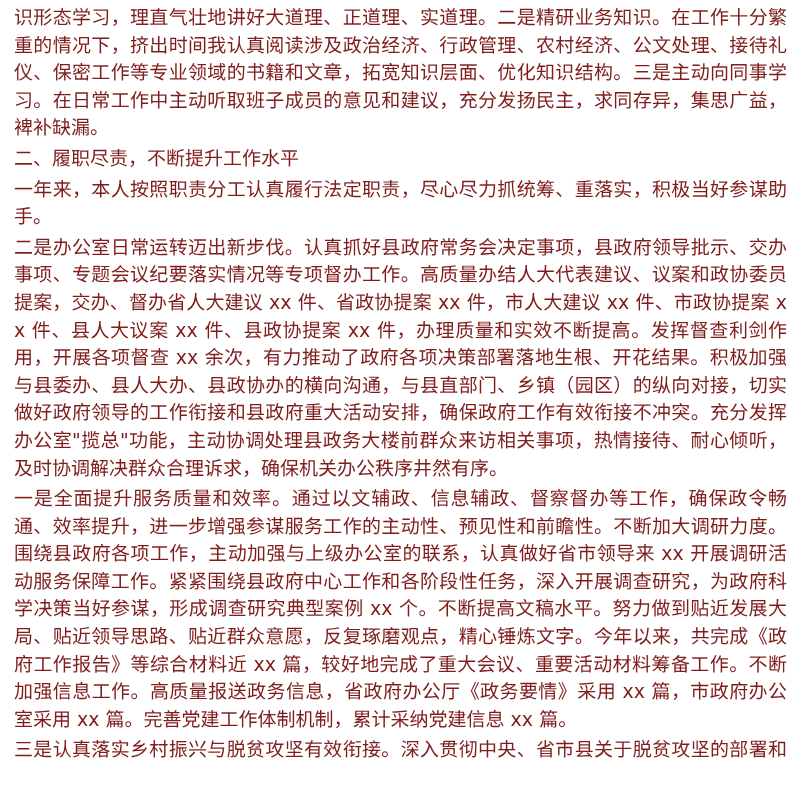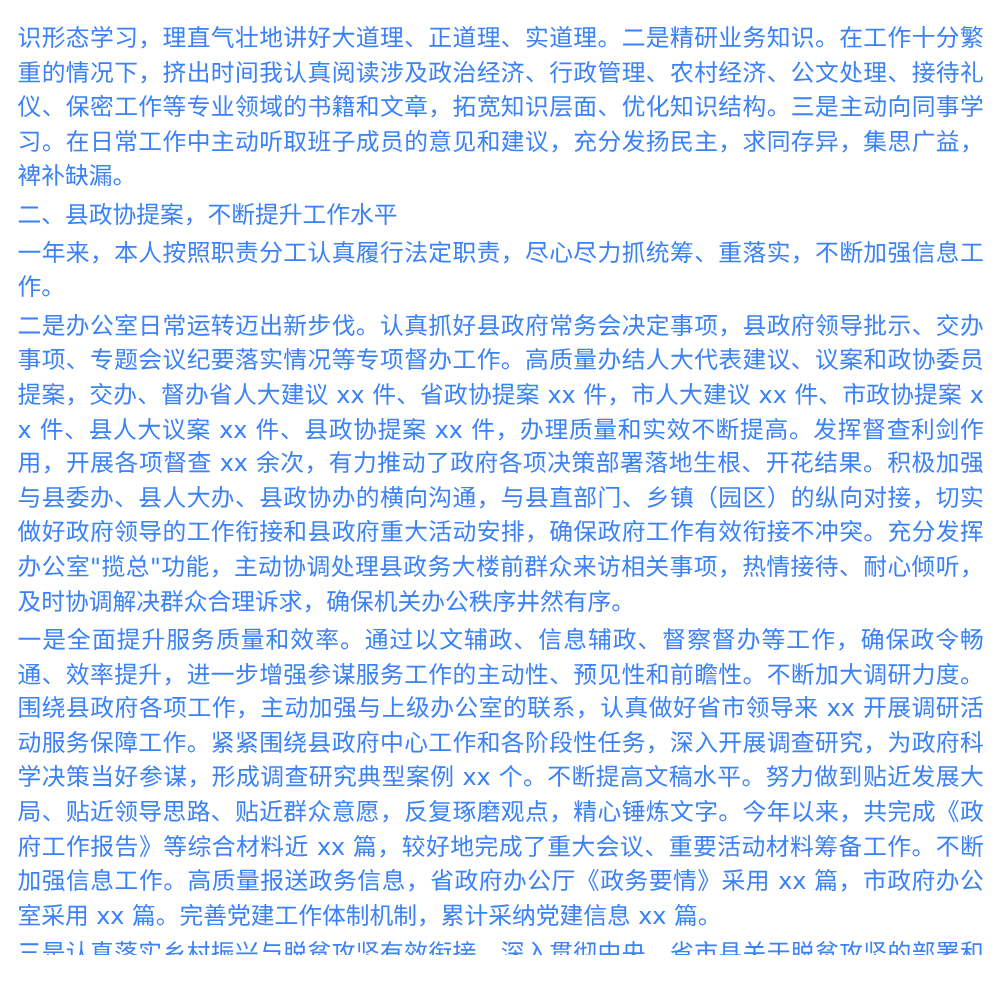--- a/index.html
+++ b/index.html
@@ -8,42 +8,42 @@
     width: 800px;
     height: 800px;
     overflow: hidden;
     background: #ffffff;
   }
   .page {
     box-sizing: border-box;
     width: 800px;
     height: 764px;
     overflow: hidden;
-    padding: 18px 13px 0 14px;
+    padding: 4px 13px 0 14px;
     font-family: "DejaVu Sans", "Liberation Sans", sans-serif;
     font-size: 19px;
     line-height: 27.6px;
     font-weight: 500;
-    color: #3b82f6;
+    color: #7f1d1d;
     text-align: justify;
     text-justify: inter-ideograph;
     word-break: break-all;
     line-break: strict;
   }
   .para {
     margin: 0 0 3px 0;
   }
   .para.heading {
     
     margin: 0 0 3px 0;
   }
 </style>
 </head>
 <body>
 
 <div class="page">
   <p class="para">识形态学习，理直气壮地讲好大道理、正道理、实道理。二是精研业务知识。在工作十分繁重的情况下，挤出时间我认真阅读涉及政治经济、行政管理、农村经济、公文处理、接待礼仪、保密工作等专业领域的书籍和文章，拓宽知识层面、优化知识结构。三是主动向同事学习。在日常工作中主动听取班子成员的意见和建议，充分发扬民主，求同存异，集思广益，裨补缺漏。</p>
-  <p class="para heading">二、县政协提案，不断提升工作水平</p>
-  <p class="para">一年来，本人按照职责分工认真履行法定职责，尽心尽力抓统筹、重落实，不断加强信息工作。</p>
+  <p class="para heading">二、履职尽责，不断提升工作水平</p>
+  <p class="para">一年来，本人按照职责分工认真履行法定职责，尽心尽力抓统筹、重落实，积极当好参谋助手。</p>
   <p class="para">二是办公室日常运转迈出新步伐。认真抓好县政府常务会决定事项，县政府领导批示、交办事项、专题会议纪要落实情况等专项督办工作。高质量办结人大代表建议、议案和政协委员提案，交办、督办省人大建议 xx 件、省政协提案 xx 件，市人大建议 xx 件、市政协提案 xx 件、县人大议案 xx 件、县政协提案 xx 件，办理质量和实效不断提高。发挥督查利剑作用，开展各项督查 xx 余次，有力推动了政府各项决策部署落地生根、开花结果。积极加强与县委办、县人大办、县政协办的横向沟通，与县直部门、乡镇（园区）的纵向对接，切实做好政府领导的工作衔接和县政府重大活动安排，确保政府工作有效衔接不冲突。充分发挥办公室"揽总"功能，主动协调处理县政务大楼前群众来访相关事项，热情接待、耐心倾听，及时协调解决群众合理诉求，确保机关办公秩序井然有序。</p>
   <p class="para">一是全面提升服务质量和效率。通过以文辅政、信息辅政、督察督办等工作，确保政令畅通、效率提升，进一步增强参谋服务工作的主动性、预见性和前瞻性。不断加大调研力度。围绕县政府各项工作，主动加强与上级办公室的联系，认真做好省市领导来 xx 开展调研活动服务保障工作。紧紧围绕县政府中心工作和各阶段性任务，深入开展调查研究，为政府科学决策当好参谋，形成调查研究典型案例 xx 个。不断提高文稿水平。努力做到贴近发展大局、贴近领导思路、贴近群众意愿，反复琢磨观点，精心锤炼文字。今年以来，共完成《政府工作报告》等综合材料近 xx 篇，较好地完成了重大会议、重要活动材料筹备工作。不断加强信息工作。高质量报送政务信息，省政府办公厅《政务要情》采用 xx 篇，市政府办公室采用 xx 篇。完善党建工作体制机制，累计采纳党建信息 xx 篇。</p>
   <p class="para">三是认真落实乡村振兴与脱贫攻坚有效衔接。深入贯彻中央、省市县关于脱贫攻坚的部署和要求，本人经常去包联的 xx 镇 xx 社区开展帮扶工作，与社区"两委"同志们一道研究帮扶措施，积极协调解决群众实际困难，巩固拓展脱贫攻坚成果，助力乡村振兴有效推进。</p>
 </div>
 
 </body></html>

